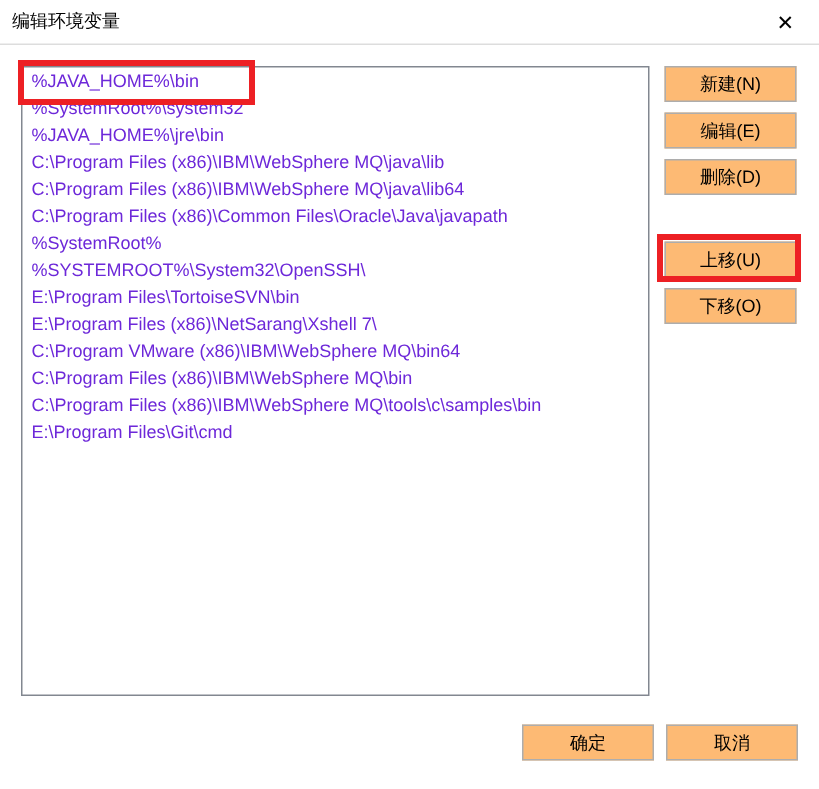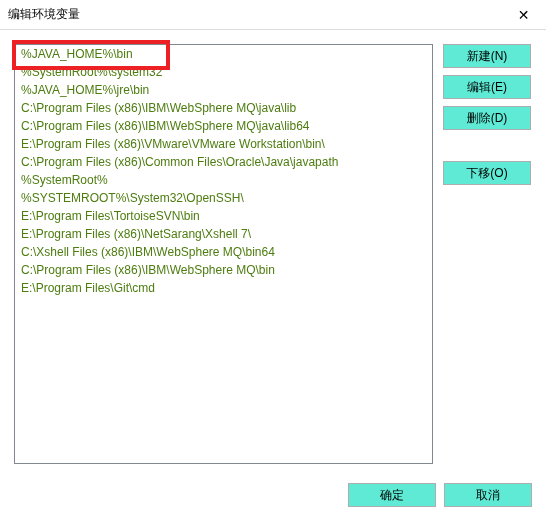--- a/index.html
+++ b/index.html
@@ -46,21 +46,21 @@
       height: 420px;
       background: #fff;
       overflow: hidden;
     }
     .listbox ul { list-style: none; }
     .listbox li {
       height: 18px;
       line-height: 18px;
       padding: 0 6px;
       font-size: 12px;
-      color: #4d7c0f;
+      color: #6d28d9;
       white-space: nowrap;
       overflow: hidden;
     }
     .red-box {
       position: absolute;
       border: 4px solid #ed2024;
       pointer-events: none;
     }
     .red-box.first {
       left: -2px;
@@ -71,21 +71,21 @@
     .buttons {
       width: 94px;
       margin-left: 10px;
       display: flex;
       flex-direction: column;
     }
     .btn {
       width: 88px;
       height: 24px;
       border: 1px solid #adadad;
-      background: #5eead4;
+      background: #fdba74;
       font-size: 12px;
       font-family: inherit;
       cursor: pointer;
       margin-bottom: 7px;
       display: flex;
       align-items: center;
       justify-content: center;
       position: relative;
     }
     .spacer-sm { height: 24px; }
@@ -120,39 +120,43 @@
 
 <div class="content">
   <div class="list-wrap">
     <div class="listbox">
       <ul id="path-list">
           <li>%JAVA_HOME%\bin</li>
           <li>%SystemRoot%\system32</li>
           <li>%JAVA_HOME%\jre\bin</li>
           <li>C:\Program Files (x86)\IBM\WebSphere MQ\java\lib</li>
           <li>C:\Program Files (x86)\IBM\WebSphere MQ\java\lib64</li>
-          <li>E:\Program Files (x86)\VMware\VMware Workstation\bin\</li>
           <li>C:\Program Files (x86)\Common Files\Oracle\Java\javapath</li>
           <li>%SystemRoot%</li>
           <li>%SYSTEMROOT%\System32\OpenSSH\</li>
           <li>E:\Program Files\TortoiseSVN\bin</li>
           <li>E:\Program Files (x86)\NetSarang\Xshell 7\</li>
-          <li>C:\Xshell Files (x86)\IBM\WebSphere MQ\bin64</li>
+          <li>C:\Program VMware (x86)\IBM\WebSphere MQ\bin64</li>
           <li>C:\Program Files (x86)\IBM\WebSphere MQ\bin</li>
+          <li>C:\Program Files (x86)\IBM\WebSphere MQ\tools\c\samples\bin</li>
           <li>E:\Program Files\Git\cmd</li>
         </ul>
     </div>
     <div class="red-box first"></div>
   </div>
 
   <div class="buttons">
     <button class="btn">新建(N)</button>
     <button class="btn">编辑(E)</button>
     <button class="btn">删除(D)</button>
     <div class="spacer-sm"></div>
+    <div class="btn-container">
+      <button class="btn">上移(U)</button>
+      <div class="red-box moveup"></div>
+    </div>
     <button class="btn">下移(O)</button>
     <div class="spacer-md"></div>
   </div>
 </div>
 
 <div class="footer">
   <button class="btn">确定</button>
   <button class="btn">取消</button>
 </div>
 

